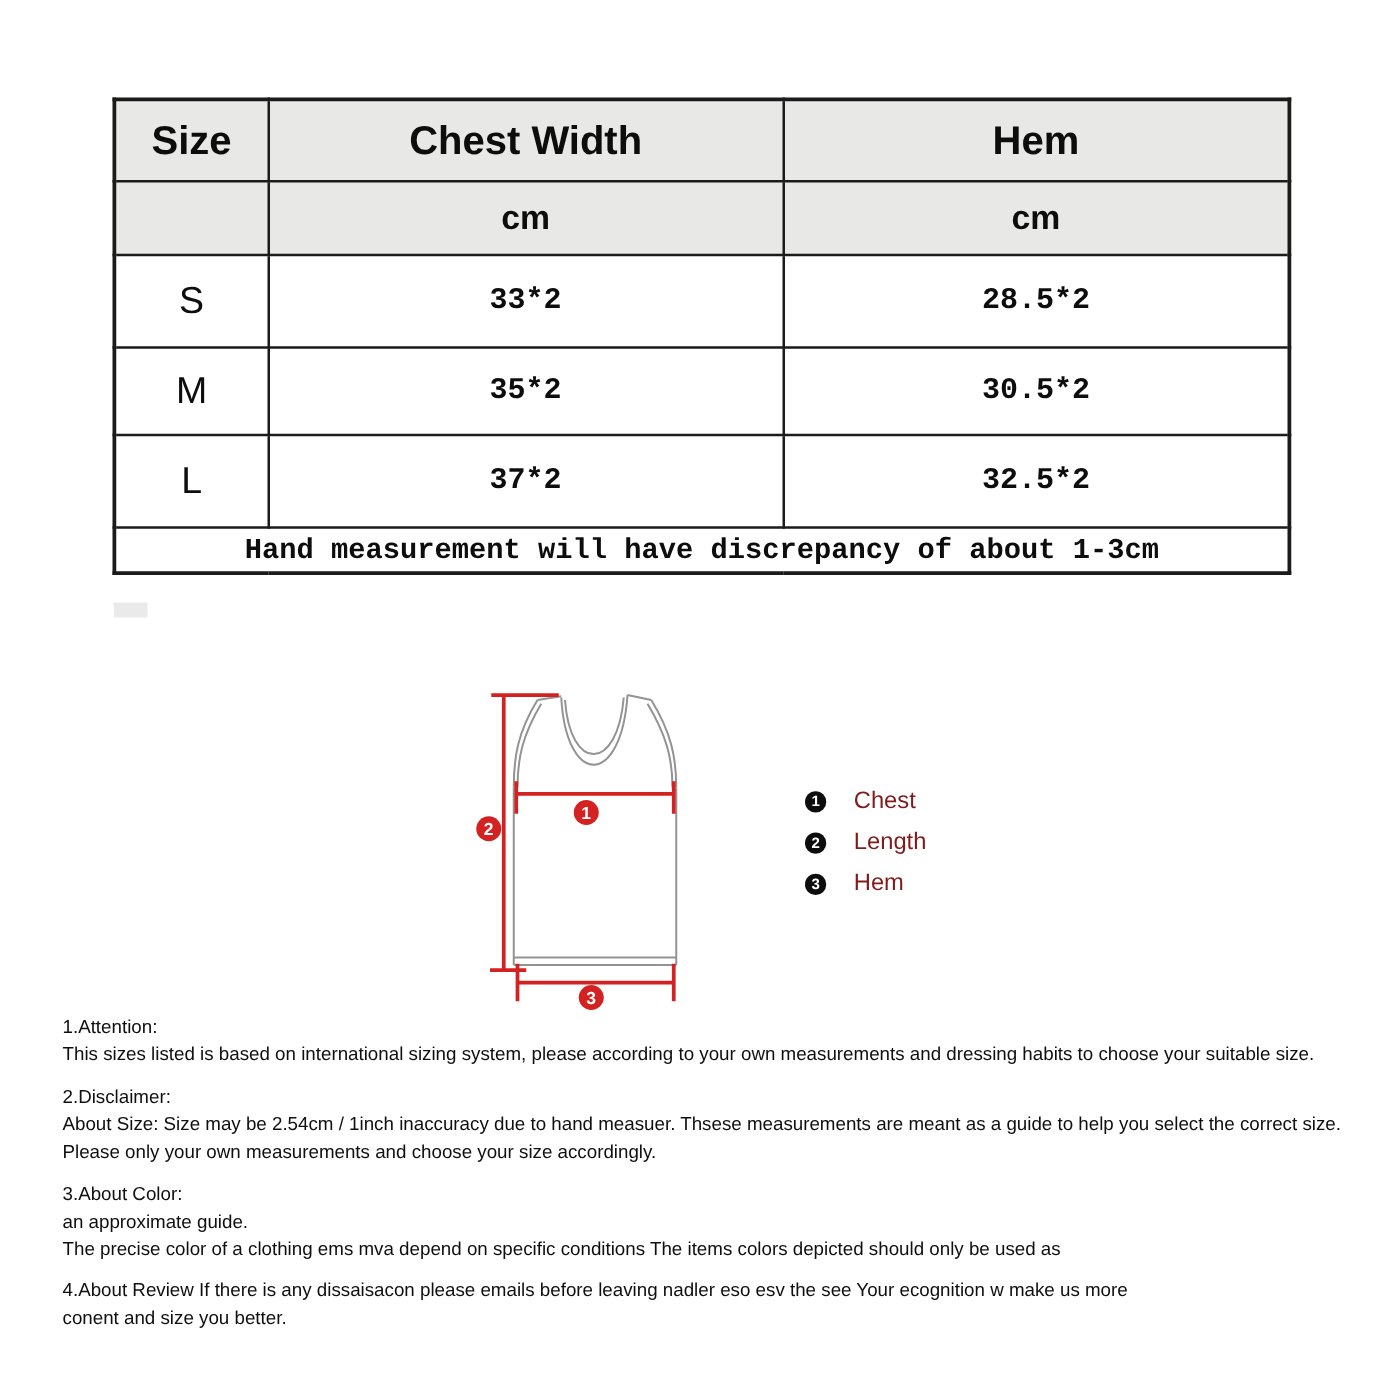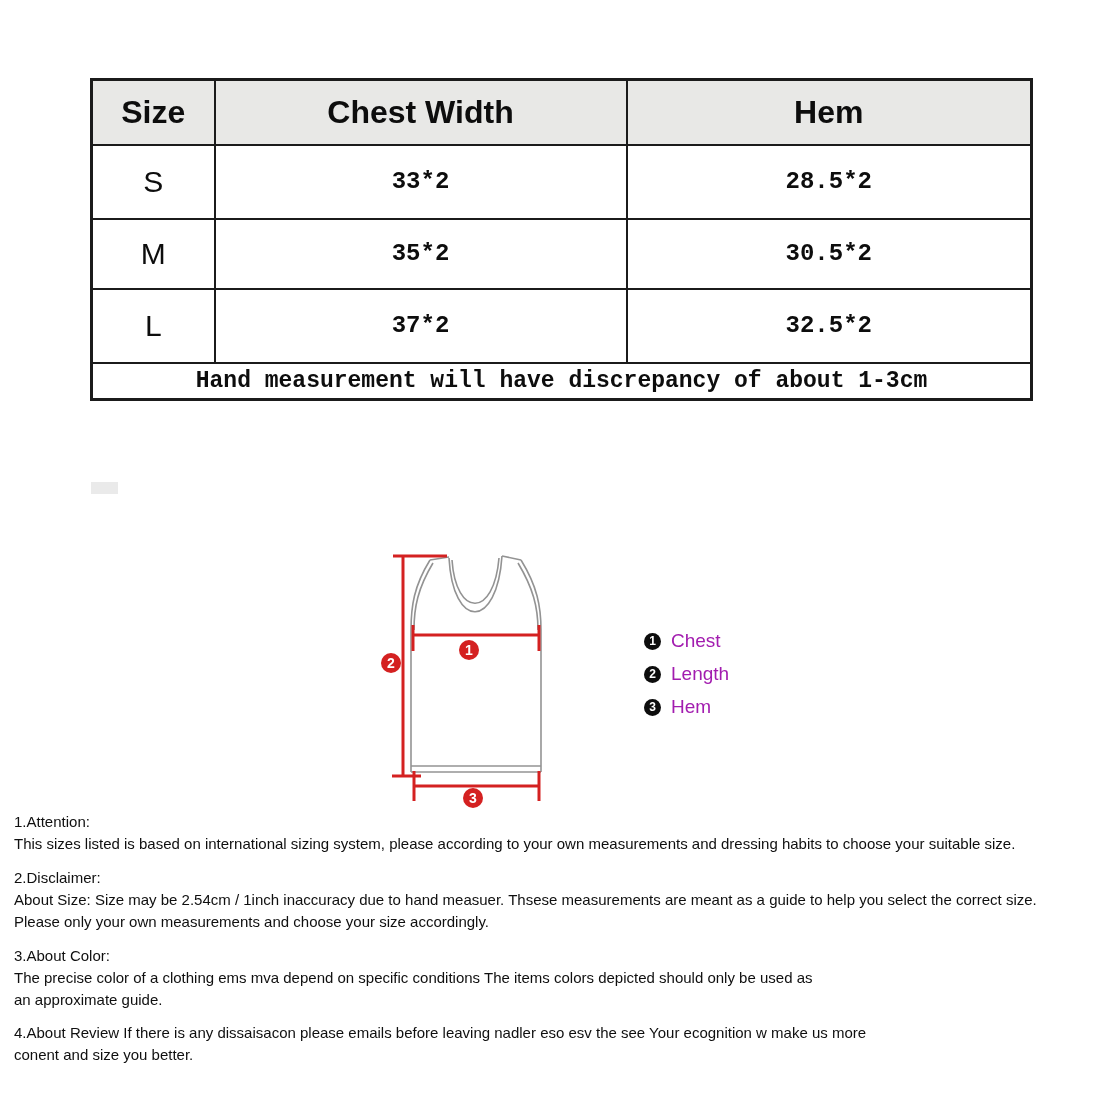--- a/index.html
+++ b/index.html
@@ -26,46 +26,51 @@
 
   
   .diagram-svg { position:absolute; left:370px; top:535px; }
 
   
   .legend { position:absolute; left:644px; top:630px; }
   .legend-row { display:flex; align-items:center; height:22px; margin-bottom:11px; }
   .num-badge { width:17px; height:17px; border-radius:50%; background:#0d0d0d; color:#ffffff;
                font-size:12px; font-weight:bold; line-height:17px; text-align:center;
                flex:0 0 17px; }
-  .legend-label { margin-left:10px; font-size:19px; color:#a21caf; }
+  .legend-label { margin-left:22px; font-size:19px; color:#7f1d1d; }
 
   
   .notes { position:absolute; left:14px; top:811px; width:1078px;
            font-size:15px; color:#0f0f0f; }
   .notes p { line-height:22px; }
-  .sec { margin-top:12px; }
+  .sec { margin-top:12px;margin-left:36px; }
   .sec.first { margin-top:0; }
   .sec.review { margin-top:11px; }
 </style>
 </head>
 <body>
 
 <div id="canvas">
 
   <table class="size-table">
     <colgroup>
         <col style="width:123px">
         <col style="width:412px">
         <col style="width:405px">
       </colgroup>
     <tbody>
         <tr class="hdr" style="height:65px">
       <td class="h-cell">Size</td>
       <td class="h-cell">Chest Width</td>
       <td class="h-cell">Hem</td>
+    </tr>
+    <tr class="hdr" style="height:59px">
+      <td class="u-cell"></td>
+      <td class="u-cell">cm</td>
+      <td class="u-cell">cm</td>
     </tr>
     <tr style="height:74px">
       <td class="s-cell">S</td>
       <td class="v-cell">33*2</td>
       <td class="v-cell">28.5*2</td>
     </tr>
     <tr style="height:70px">
       <td class="s-cell">M</td>
       <td class="v-cell">35*2</td>
       <td class="v-cell">30.5*2</td>
@@ -141,22 +146,22 @@
       <p>1.Attention:</p>
       <p>This sizes listed is based on international sizing system, please according to your own measurements and dressing habits to choose your suitable size.</p>
     </div>
     <div class="sec">
       <p>2.Disclaimer:</p>
       <p>About Size: Size may be 2.54cm / 1inch inaccuracy due to hand measuer. Thsese measurements are meant as a guide to help you select the correct size.</p>
       <p>Please only your own measurements and choose your size accordingly.</p>
     </div>
     <div class="sec">
       <p>3.About Color:</p>
+      <p>an approximate guide.</p>
       <p>The precise color of a clothing ems mva depend on specific conditions The items colors depicted should only be used as</p>
-      <p>an approximate guide.</p>
     </div>
     <div class="sec review">
       <p>4.About Review If there is any dissaisacon please emails before leaving nadler eso esv the see Your ecognition w make us more</p>
       <p>conent and size you better.</p>
     </div>
   </div>
 
 </div>
 
 </body></html>

